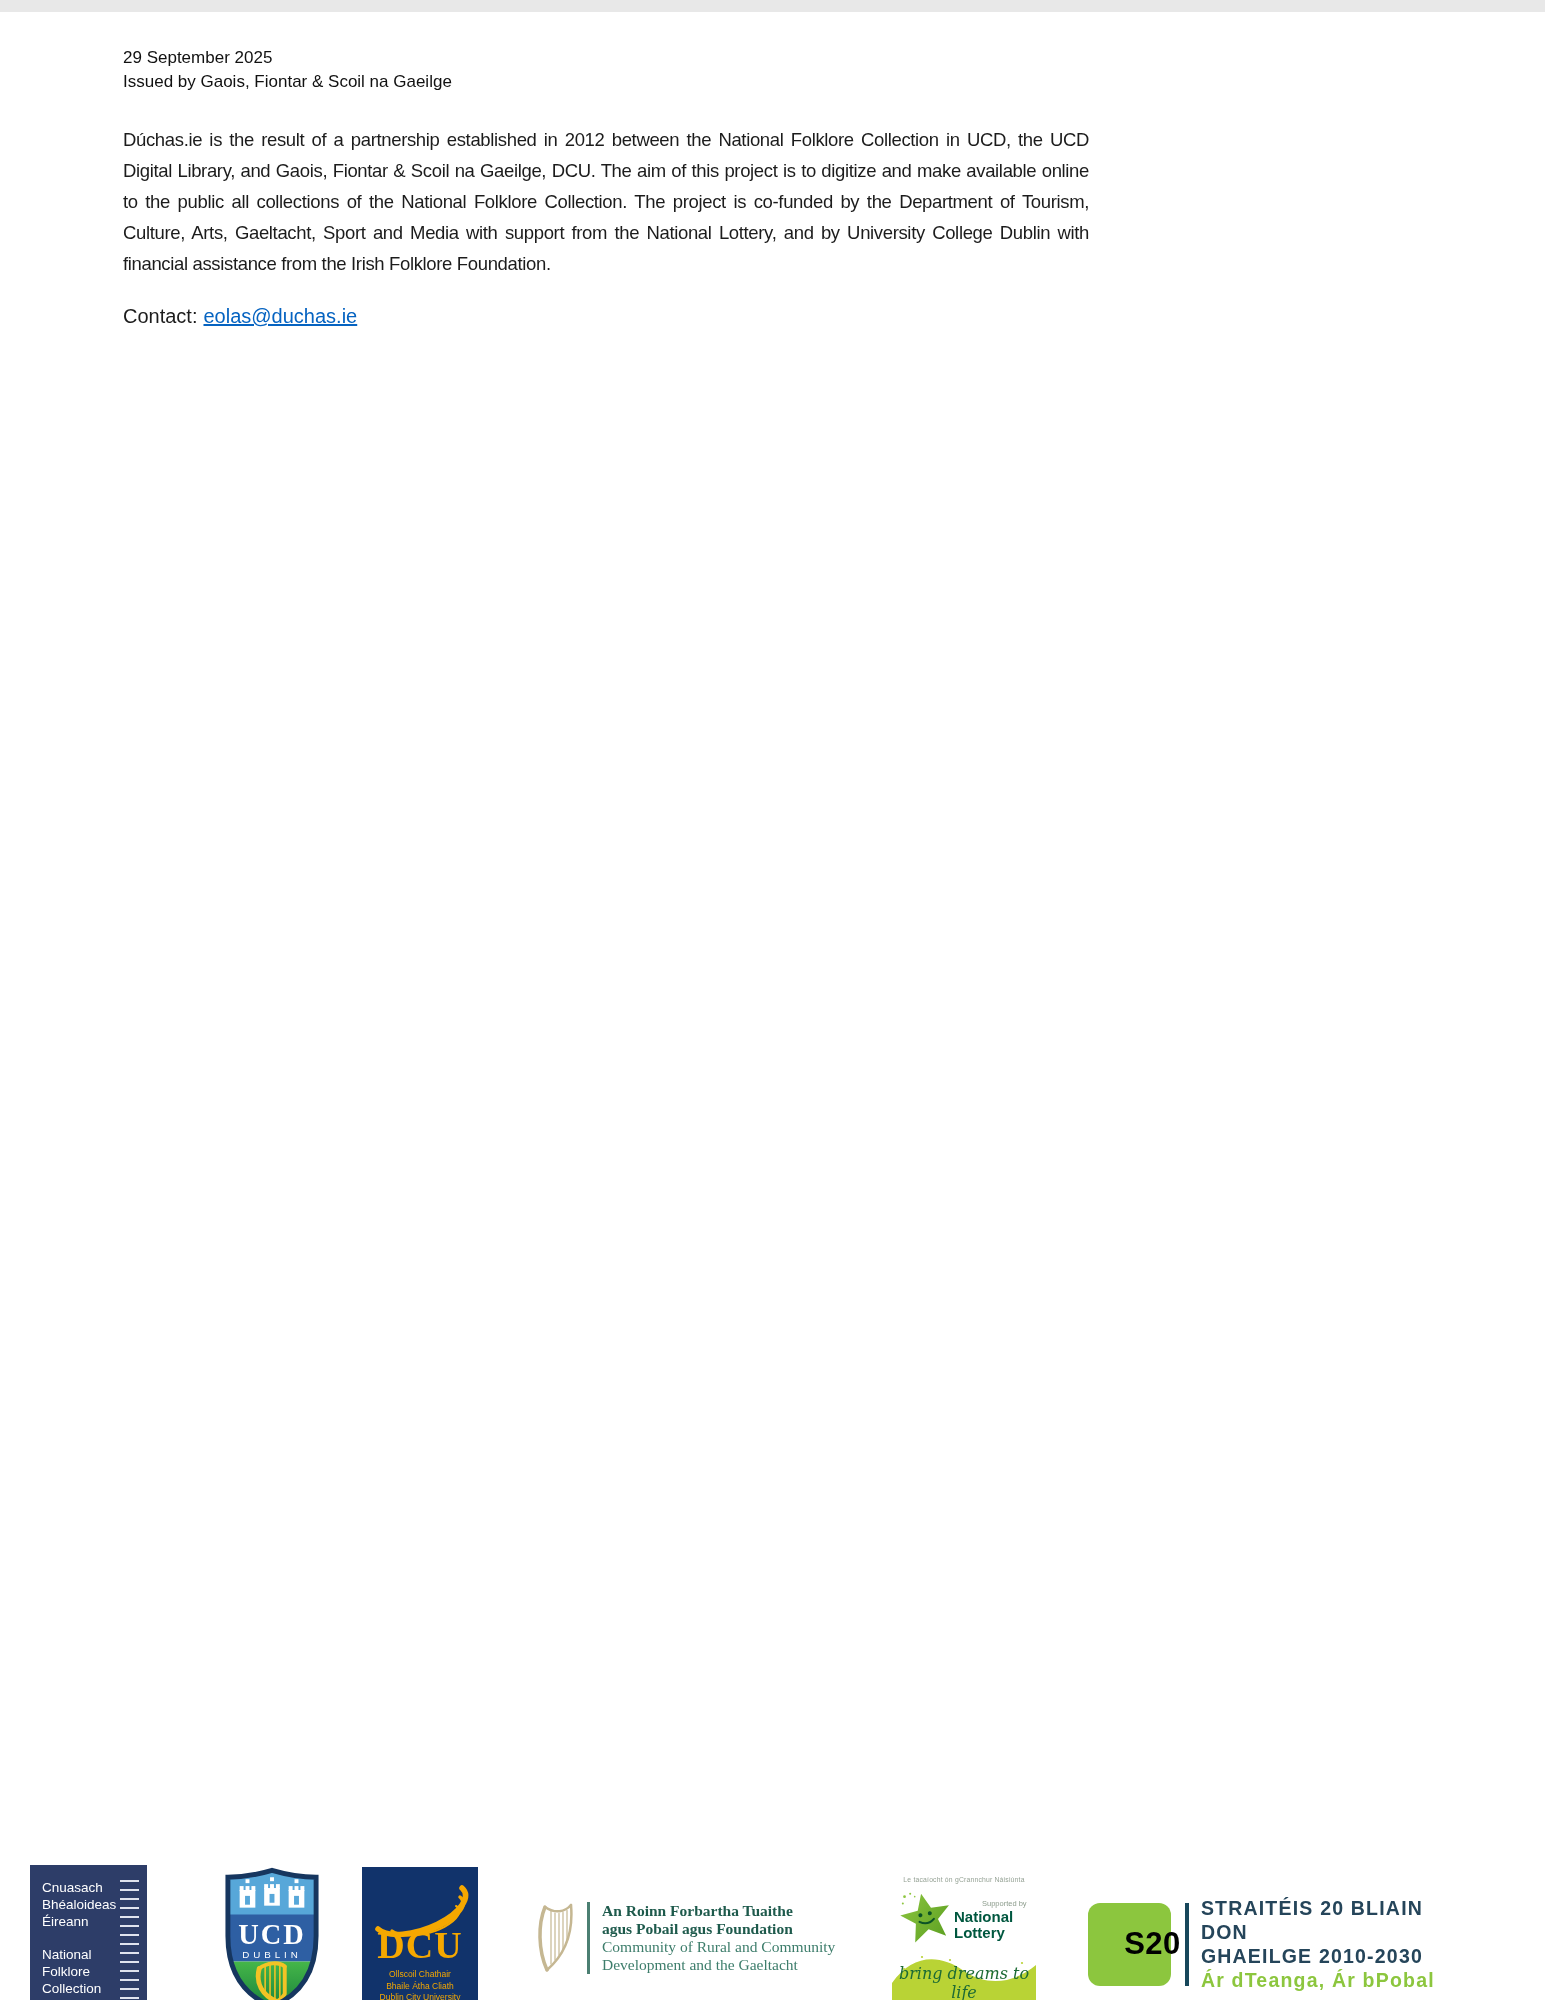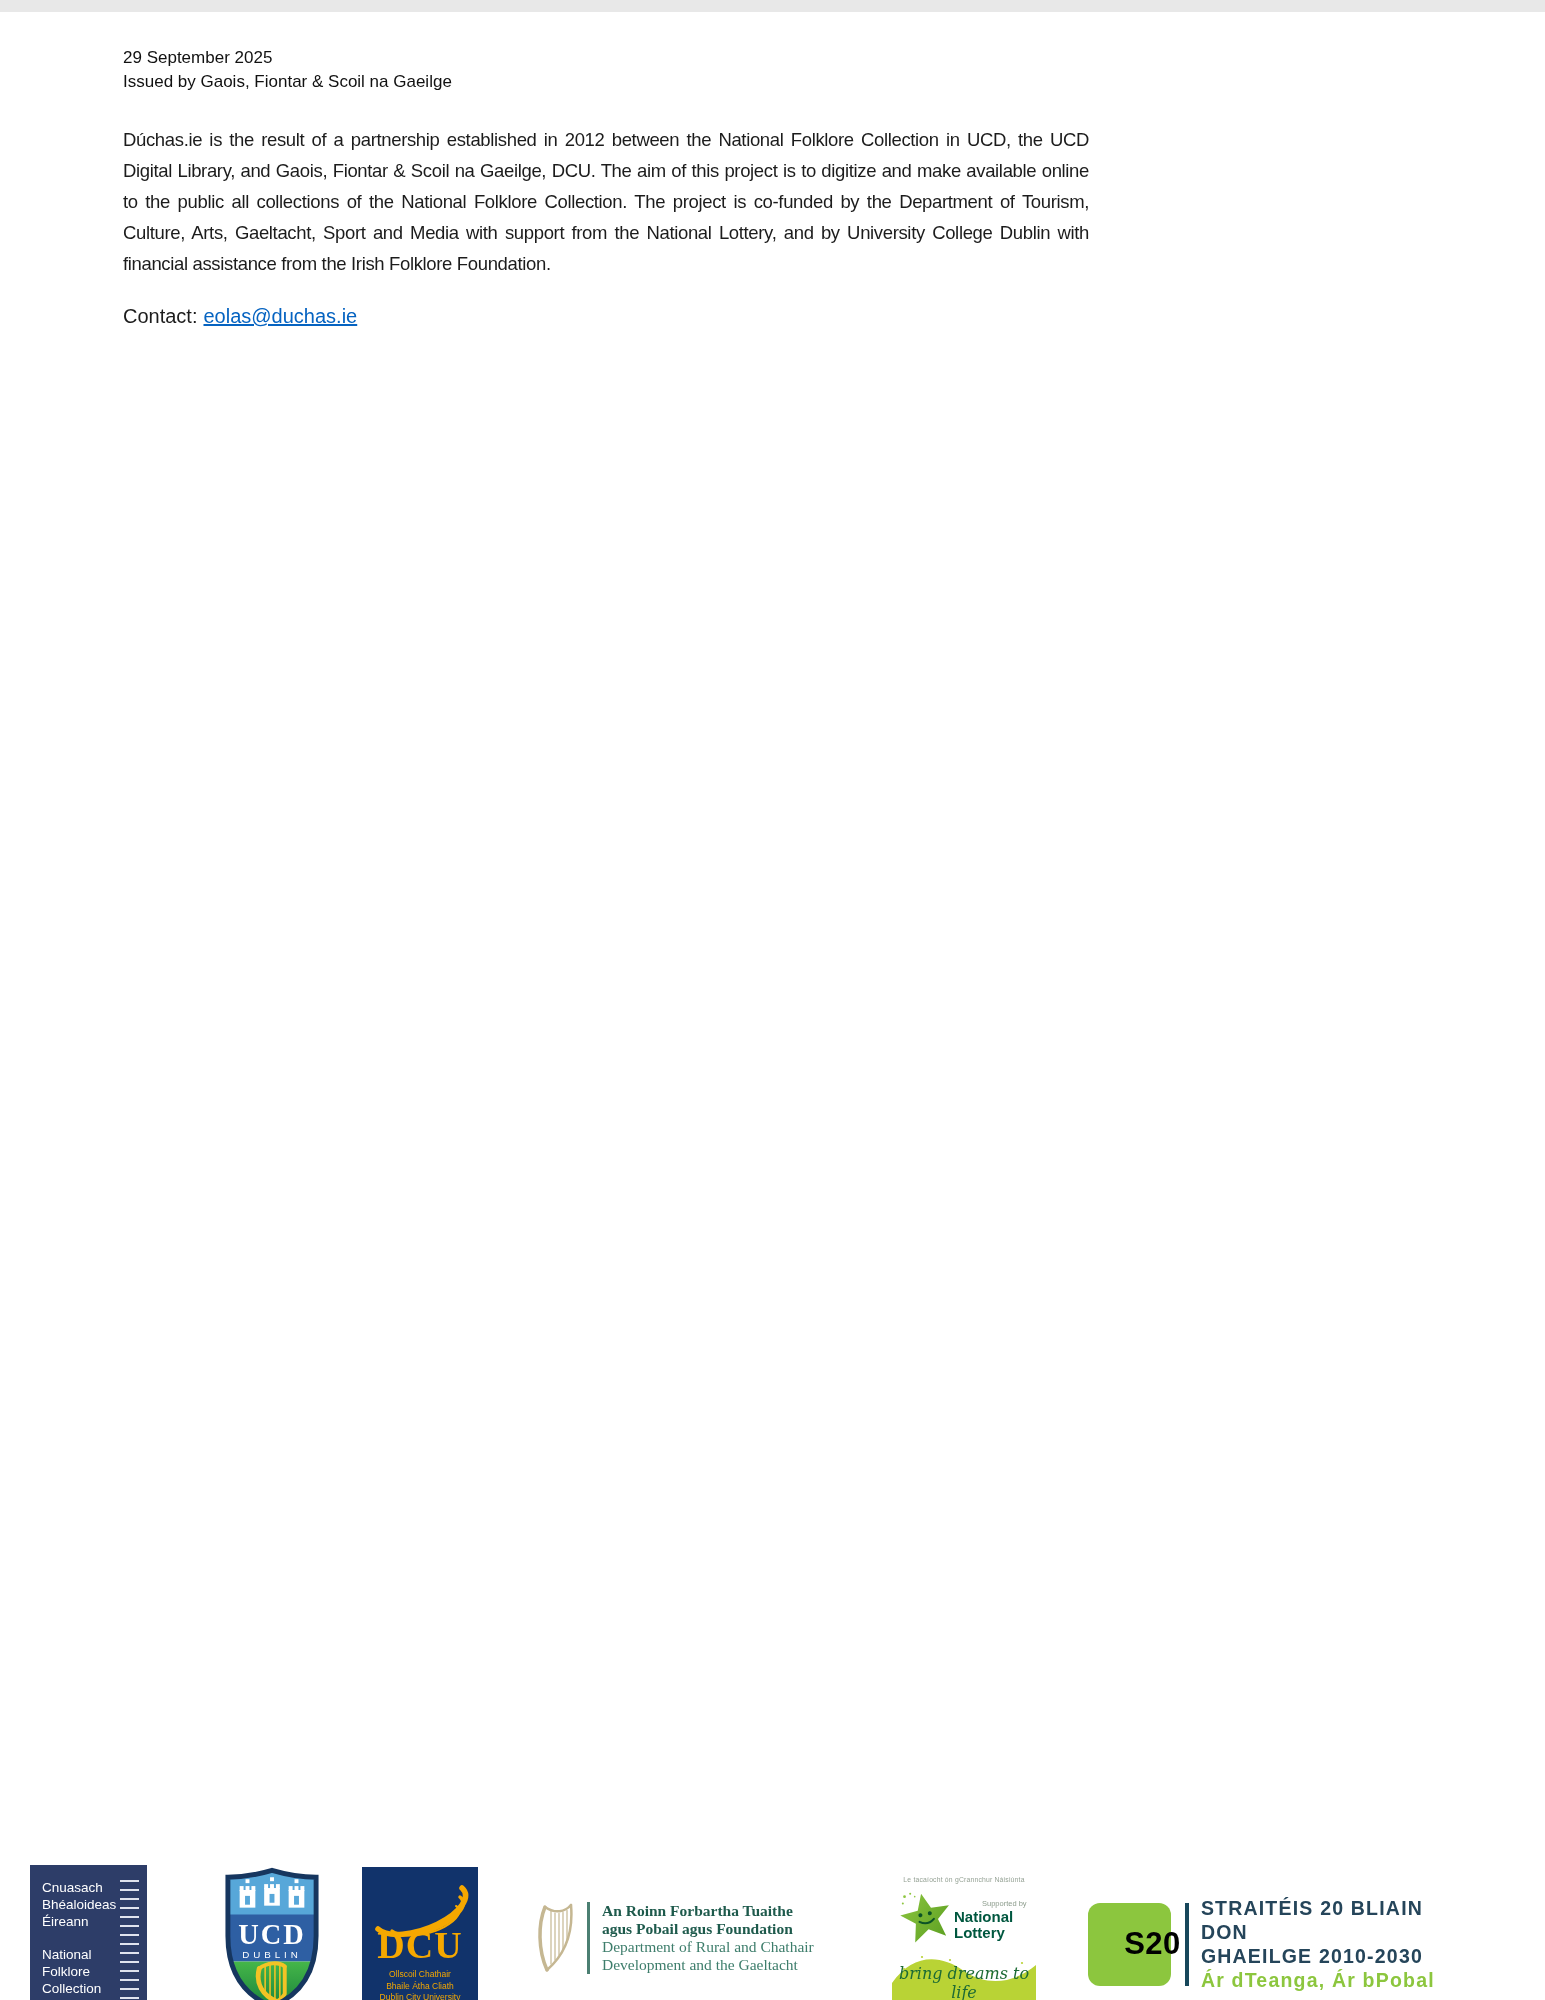--- a/index.html
+++ b/index.html
@@ -190,21 +190,21 @@
         <line x1="20" y1="11" x2="20" y2="58" stroke-width="1.2"></line>
         <line x1="24" y1="11.5" x2="24" y2="53" stroke-width="1.2"></line>
         <line x1="28" y1="10.5" x2="28" y2="47" stroke-width="1.2"></line>
         <line x1="32" y1="8.5" x2="32" y2="40" stroke-width="1.2"></line>
       </g>
     </svg>
     <div class="dept-divider"></div>
     <div class="dept-text">
       <div class="dept-irish">An Roinn Forbartha Tuaithe</div>
       <div class="dept-irish">agus Pobail agus Foundation</div>
-      <div class="dept-english">Department of Rural and Chathair</div>
+      <div class="dept-english">Community of Rural and Community</div>
       <div class="dept-english">Development and the Gaeltacht</div>
     </div>
   </div>
 
   <div class="logo logo-nl">
     <div class="nl-top-text">Le tacaíocht ón gCrannchur Náisiúnta</div>
     <div class="nl-mid">
       <svg width="52" height="52" viewBox="0 0 46 46">
         <defs>
           <linearGradient id="starG" x1="0" y1="0" x2="1" y2="1">

